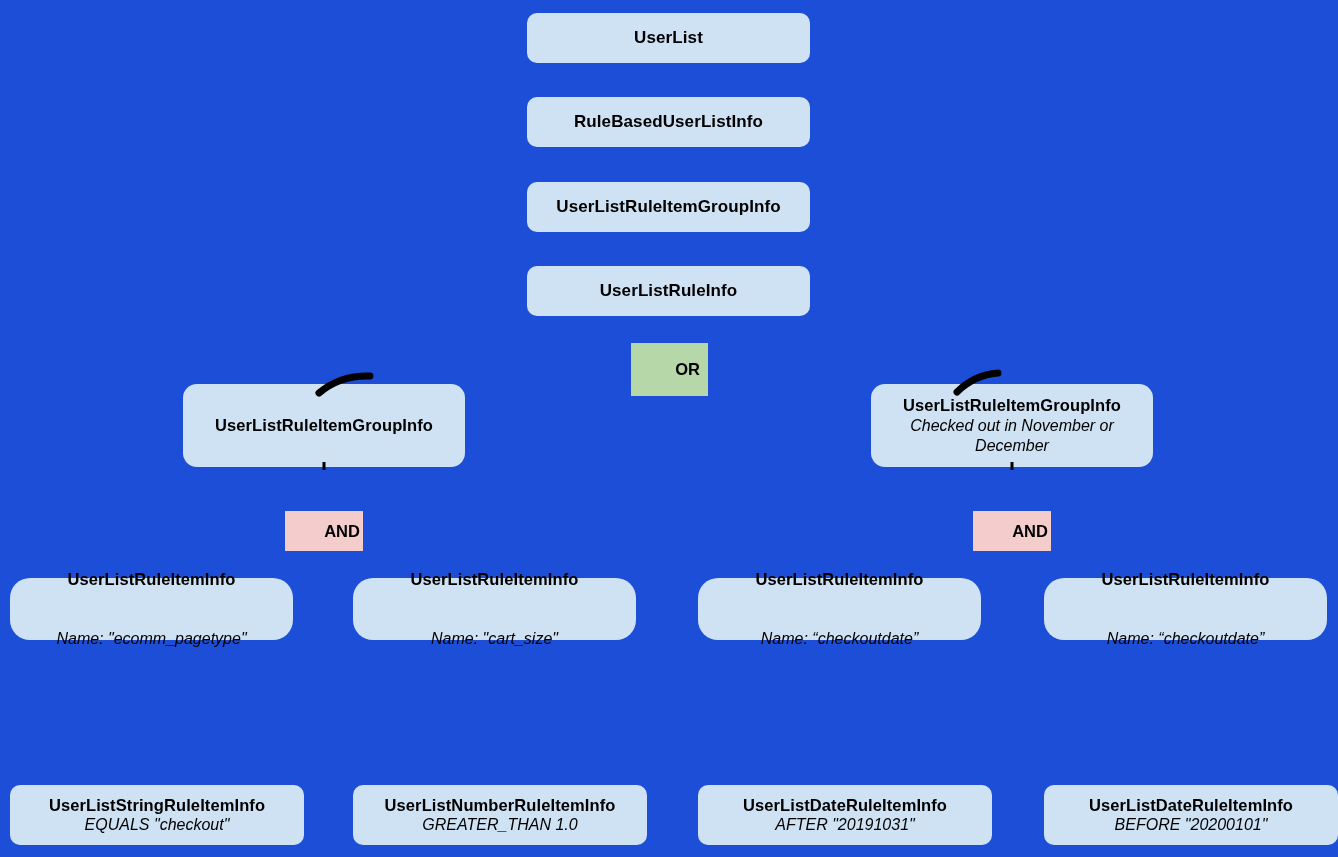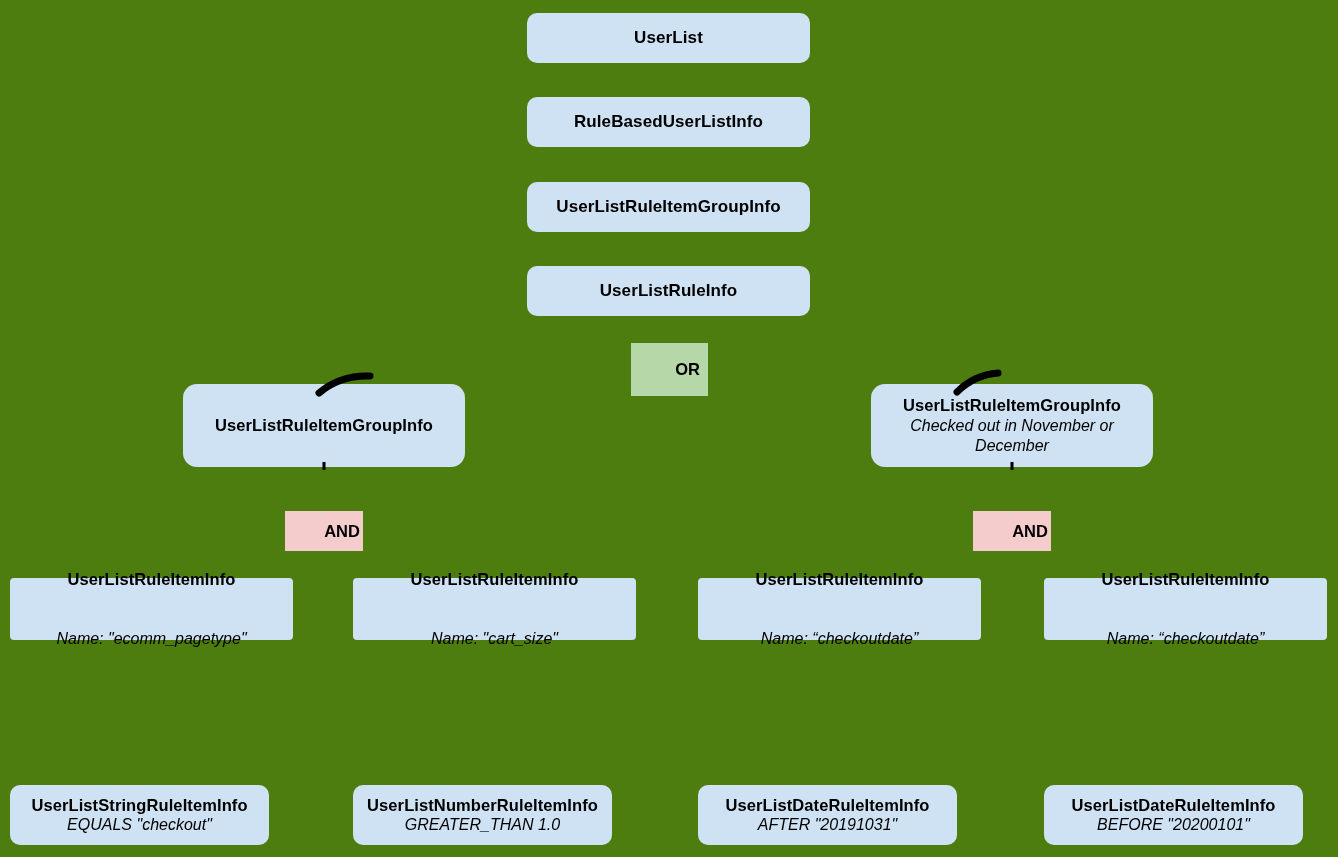--- a/index.html
+++ b/index.html
@@ -4,21 +4,21 @@
 <style>
   html, body {
     margin: 0;
     padding: 0;
     background: #000000;
   }
   #canvas {
     position: relative;
     width: 1338px;
     height: 857px;
-    background: #4d7c0f;
+    background: #1d4ed8;
     font-family: "Liberation Sans", "DejaVu Sans", sans-serif;
     color: #000000;
     overflow: hidden;
   }
   .node {
     position: absolute;
     background: #cfe2f3;
     border-radius: 10px;
     display: flex;
     flex-direction: column;
@@ -66,26 +66,26 @@
   .groupnode {
     height: 83px;
     width: 282px;
     top: 384px;
     border-radius: 14px;
   }
   .rulerow {
     top: 578px;
     width: 283px;
     height: 62px;
-    border-radius: 4px;
+    border-radius: 20px;
     gap: 40px;
   }
   .bottomrow {
     top: 785px;
-    width: 259px;
+    width: 294px;
     height: 60px;
     border-radius: 10px;
   }
   .col1 { left: 10px; }
   .col2 { left: 353px; }
   .col3 { left: 698px; }
   .col4 { left: 1044px; }
   #arrow-overlay {
     position: absolute;
     left: 0; top: 0;

